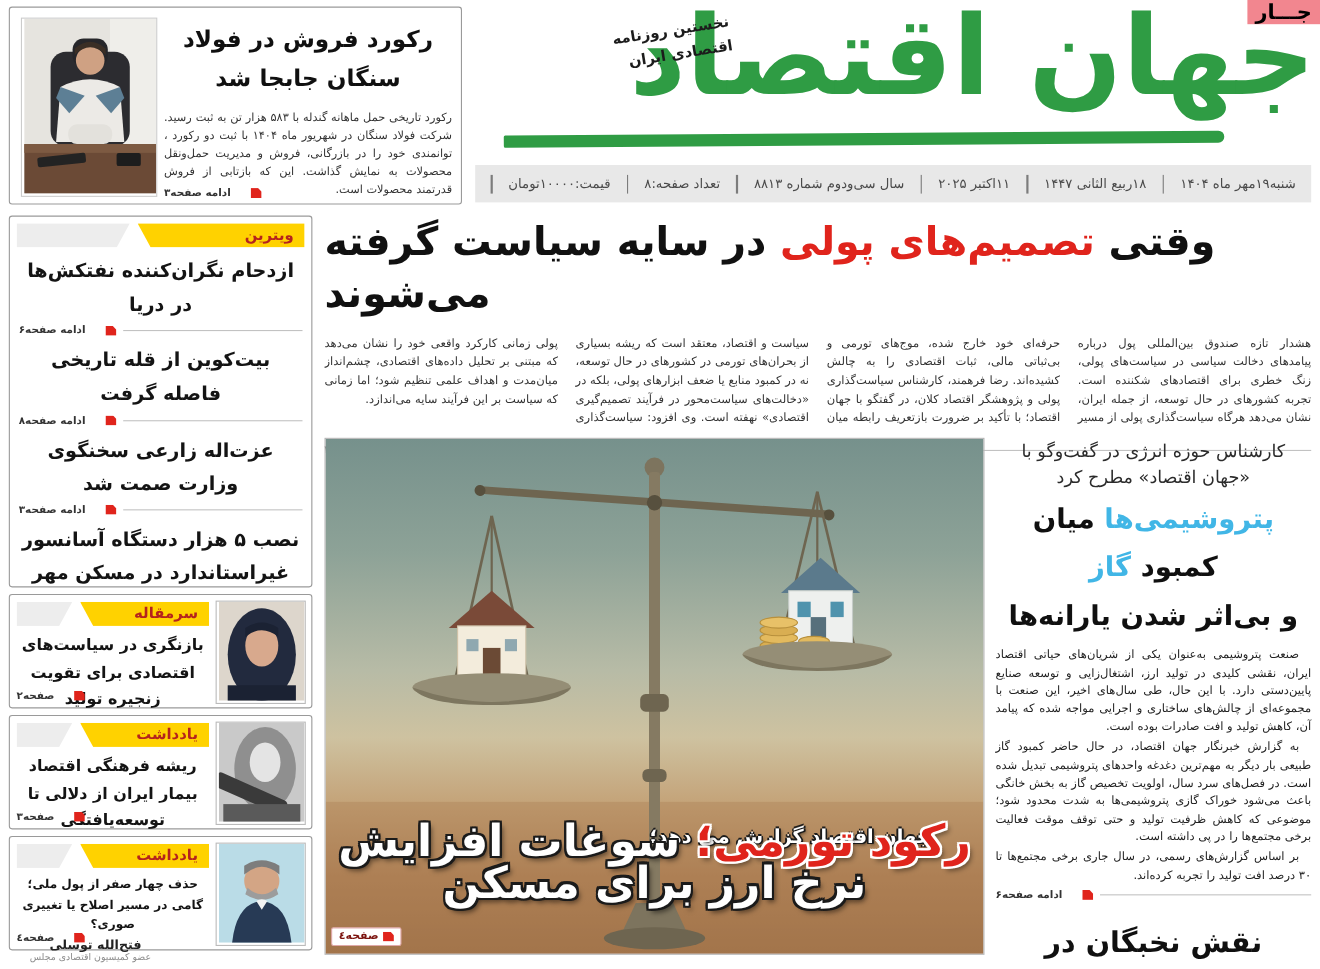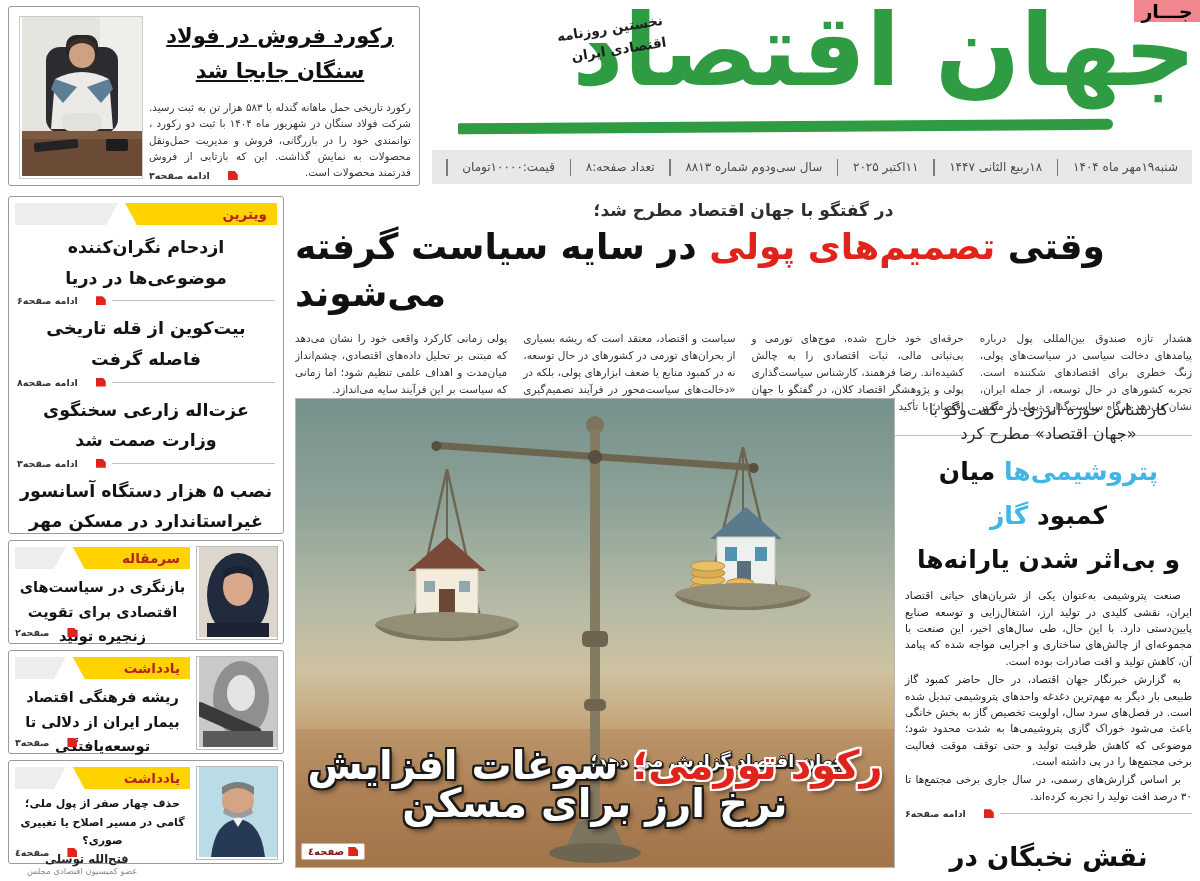--- a/index.html
+++ b/index.html
@@ -23,21 +23,21 @@
   .tagline{position:absolute;left:128px;top:16px;transform:rotate(-9deg);font-size:13.5px;
            font-weight:bold;color:#1c1c1c;line-height:1.6;text-align:right;}
   .datebar{position:absolute;left:432px;top:150px;width:760px;height:34px;background:#e8e8e8;
            display:flex;direction:rtl;align-items:center;justify-content:space-between;
            padding:0 14px;box-sizing:border-box;font-size:12px;color:#4a4a4a;}
   .dsep{width:1.5px;height:17px;background:#7c7c7c;}
   
   .steelbox{position:absolute;left:8px;top:6px;width:412px;height:180px;}
   .steel-photo{position:absolute;left:10px;top:9px;width:122px;height:161px;border:1px solid #ccc;overflow:hidden;}
   .steel-title{position:absolute;right:8px;top:12px;width:262px;font-size:21px;font-weight:bold;
-               color:#101010;text-align:center;line-height:1.65;margin:0;text-decoration:underline;}
+               color:#101010;text-align:center;line-height:1.65;margin:0;}
   .steel-body{position:absolute;right:8px;top:92px;left:140px;font-size:10.3px;line-height:1.58;
               color:#333;text-align:justify;margin:0;}
   .steel-tag{position:absolute;left:140px;bottom:4px;}
   
   .lead{position:absolute;left:295px;top:198px;width:897px;}
   .lead-kicker{text-align:center;font-size:17px;font-weight:600;color:#2e2e2e;margin:2px 0 4px;}
   .lead-title{text-align:left;font-size:36px;font-weight:bold;color:#111;margin:0;line-height:1.3;}
   .red{color:#e0241c;}
   .lead-body{margin-top:12px;column-count:4;column-gap:16px;column-fill:auto;height:94px;overflow:hidden;
              font-size:10.5px;line-height:1.62;color:#333;text-align:justify;}
@@ -145,21 +145,20 @@
     </div>
     <h2 class="steel-title">رکورد فروش در فولاد سنگان جابجا شد</h2>
     <p class="steel-body">رکورد تاریخی حمل ماهانه گندله با ۵۸۳ هزار تن به ثبت رسید. شرکت فولاد سنگان در شهریور ماه ۱۴۰۴ با ثبت دو رکورد ، توانمندی خود را در بازرگانی، فروش و مدیریت حمل‌ونقل محصولات به نمایش گذاشت. این که بازتابی از فروش قدرتمند محصولات است.</p>
     <div class="steel-tag ctag">
       <span class="cicon"></span>
       <span>ادامه صفحه۳</span>
     </div>
   </section>
 
   <section class="lead">
-    <div class="lead-kicker">در گفتگو با جهان اقتصاد مطرح شد؛</div>
     <h1 class="lead-title"><span>وقتی </span><span class="red">تصمیم‌های پولی</span><span> در سایه سیاست گرفته می‌شوند</span></h1>
     <div class="lead-body">هشدار تازه صندوق بین‌المللی پول درباره پیامدهای دخالت سیاسی در سیاست‌های پولی، زنگ خطری برای اقتصادهای شکننده است. تجربه کشورهای در حال توسعه، از جمله ایران، نشان می‌دهد هرگاه سیاست‌گذاری پولی از مسیر حرفه‌ای خود خارج شده، موج‌های تورمی و بی‌ثباتی مالی، ثبات اقتصادی را به چالش کشیده‌اند. رضا فرهمند، کارشناس سیاست‌گذاری پولی و پژوهشگر اقتصاد کلان، در گفتگو با جهان اقتصاد؛ با تأکید بر ضرورت بازتعریف رابطه میان سیاست و اقتصاد، معتقد است که ریشه بسیاری از بحران‌های تورمی در کشورهای در حال توسعه، نه در کمبود منابع یا ضعف ابزارهای پولی، بلکه در «دخالت‌های سیاست‌محور در فرآیند تصمیم‌گیری اقتصادی» نهفته است. وی افزود: سیاست‌گذاری پولی زمانی کارکرد واقعی خود را نشان می‌دهد که مبتنی بر تحلیل داده‌های اقتصادی، چشم‌انداز میان‌مدت و اهداف علمی تنظیم شود؛ اما زمانی که سیاست بر این فرآیند سایه می‌اندازد.</div>
     <div class="tagrow">
       <div class="tline"></div>
       <div class="ctag">
         <span class="cicon"></span>
         <span>ادامه صفحه۲</span>
       </div>
     </div>
   </section>
@@ -168,21 +167,21 @@
 
     <section class="box vitrine">
       <div class="lbar">
         <div class="lb-yellow">
           <span>ویترین</span>
         </div>
         <div class="lb-grey"></div>
       </div>
 
       <article class="vitem">
-        <h3 class="vtitle">ازدحام نگران‌کننده موضوعی‌ها در دریا</h3>
+        <h3 class="vtitle">ازدحام نگران‌کننده نفتکش‌ها در دریا</h3>
         <div class="tagrow">
           <div class="tline"></div>
           <div class="ctag">
               <span class="cicon"></span>
               <span>ادامه صفحه۶</span>
             </div>
         </div>
       </article>
 
       <article class="vitem">

